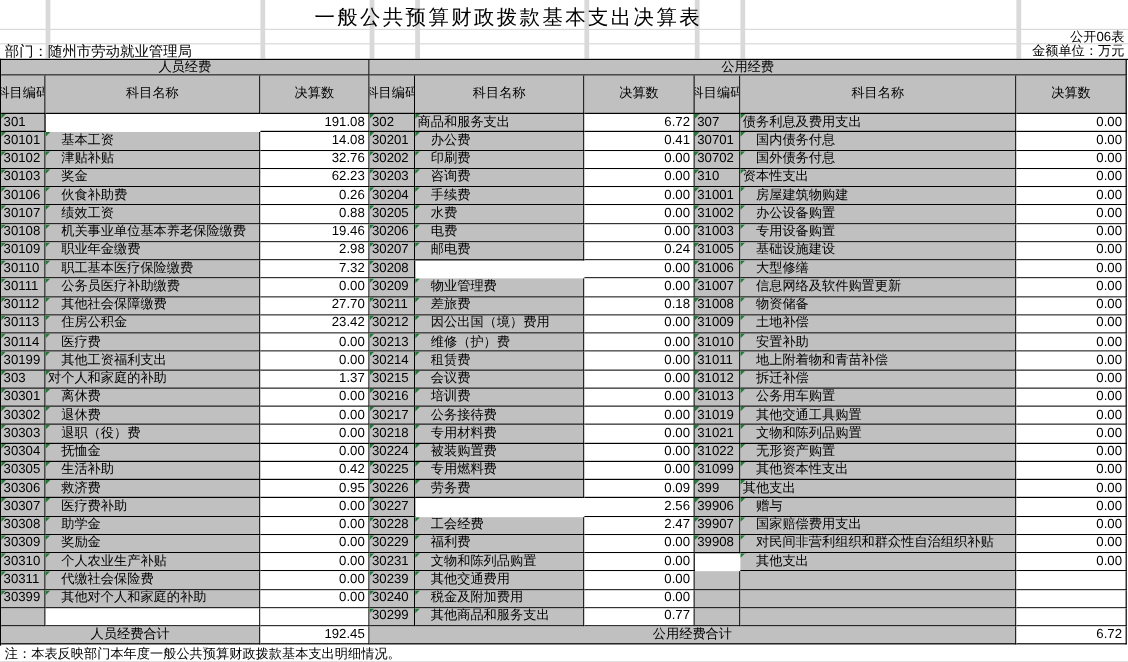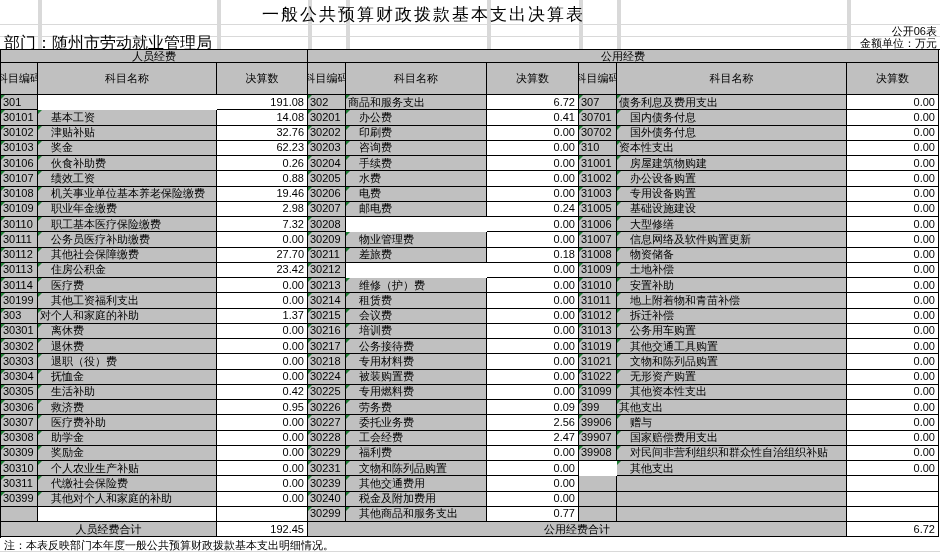--- a/index.html
+++ b/index.html
@@ -10,21 +10,21 @@
   
   .gl{position:absolute;background:#d9d9d9;}
   .gl.h{left:0;width:940px;height:1px;}
   .gl.v{top:0;width:1px;height:49px;}
 
   .title{
     position:absolute;left:0;top:3px;width:847px;height:22px;
     text-align:center;font-size:17px;letter-spacing:2px;white-space:nowrap;
   }
   .tableno{position:absolute;right:3px;top:25px;font-size:11px;line-height:12px;}
-  .dept{position:absolute;left:4px;top:37px;font-size:16px;line-height:12px;}
+  .dept{position:absolute;left:4px;top:37px;font-size:12px;line-height:12px;}
   .unit{position:absolute;right:3px;top:37px;font-size:11px;line-height:12px;}
 
   .grid{
     position:absolute;left:0;top:49px;width:940px;height:489px;
     display:grid;box-sizing:border-box;
     grid-template-columns:37px 179px 91px 38px 141px 92px 38px 230px 92px;
     grid-template-rows:13px 32px repeat(28,15.25px) 15px;
     border-top:1px solid #000;border-left:1px solid #000;
     background:#fff;
   }
@@ -177,20 +177,21 @@
       <div class="gray c tri" style="grid-area: 13 / 4;">30211</div>
       <div class="gray n ind tri" style="grid-area: 13 / 5;">差旅费</div>
       <div class="white v" style="grid-area: 13 / 6;">0.18</div>
       <div class="gray c tri" style="grid-area: 13 / 7;">31008</div>
       <div class="gray n ind tri" style="grid-area: 13 / 8;">物资储备</div>
       <div class="white v" style="grid-area: 13 / 9;">0.00</div>
       <div class="gray c tri" style="grid-area: 14 / 1;">30113</div>
       <div class="gray n ind tri" style="grid-area: 14 / 2;">住房公积金</div>
       <div class="white v" style="grid-area: 14 / 3;">23.42</div>
       <div class="gray c tri" style="grid-area: 14 / 4;">30212</div>
+      <div class="gray n ind tri" style="grid-area: 14 / 5;">因公出国（境）费用</div>
       <div class="white v" style="grid-area: 14 / 6;">0.00</div>
       <div class="gray c tri" style="grid-area: 14 / 7;">31009</div>
       <div class="gray n ind tri" style="grid-area: 14 / 8;">土地补偿</div>
       <div class="white v" style="grid-area: 14 / 9;">0.00</div>
       <div class="gray c tri" style="grid-area: 15 / 1;">30114</div>
       <div class="gray n ind tri" style="grid-area: 15 / 2;">医疗费</div>
       <div class="white v" style="grid-area: 15 / 3;">0.00</div>
       <div class="gray c tri" style="grid-area: 15 / 4;">30213</div>
       <div class="gray n ind tri" style="grid-area: 15 / 5;">维修（护）费</div>
       <div class="white v" style="grid-area: 15 / 6;">0.00</div>
@@ -266,21 +267,20 @@
       <div class="gray c tri" style="grid-area: 23 / 4;">30226</div>
       <div class="gray n ind tri" style="grid-area: 23 / 5;">劳务费</div>
       <div class="white v" style="grid-area: 23 / 6;">0.09</div>
       <div class="gray c tri" style="grid-area: 23 / 7;">399</div>
       <div class="gray n tri" style="grid-area: 23 / 8;">其他支出</div>
       <div class="white v" style="grid-area: 23 / 9;">0.00</div>
       <div class="gray c tri" style="grid-area: 24 / 1;">30307</div>
       <div class="gray n ind tri" style="grid-area: 24 / 2;">医疗费补助</div>
       <div class="white v" style="grid-area: 24 / 3;">0.00</div>
       <div class="gray c tri" style="grid-area: 24 / 4;">30227</div>
-      <div class="gray n ind tri" style="grid-area: 24 / 5;">委托业务费</div>
       <div class="white v" style="grid-area: 24 / 6;">2.56</div>
       <div class="gray c tri" style="grid-area: 24 / 7;">39906</div>
       <div class="gray n ind tri" style="grid-area: 24 / 8;">赠与</div>
       <div class="white v" style="grid-area: 24 / 9;">0.00</div>
       <div class="gray c tri" style="grid-area: 25 / 1;">30308</div>
       <div class="gray n ind tri" style="grid-area: 25 / 2;">助学金</div>
       <div class="white v" style="grid-area: 25 / 3;">0.00</div>
       <div class="gray c tri" style="grid-area: 25 / 4;">30228</div>
       <div class="gray n ind tri" style="grid-area: 25 / 5;">工会经费</div>
       <div class="white v" style="grid-area: 25 / 6;">2.47</div>

